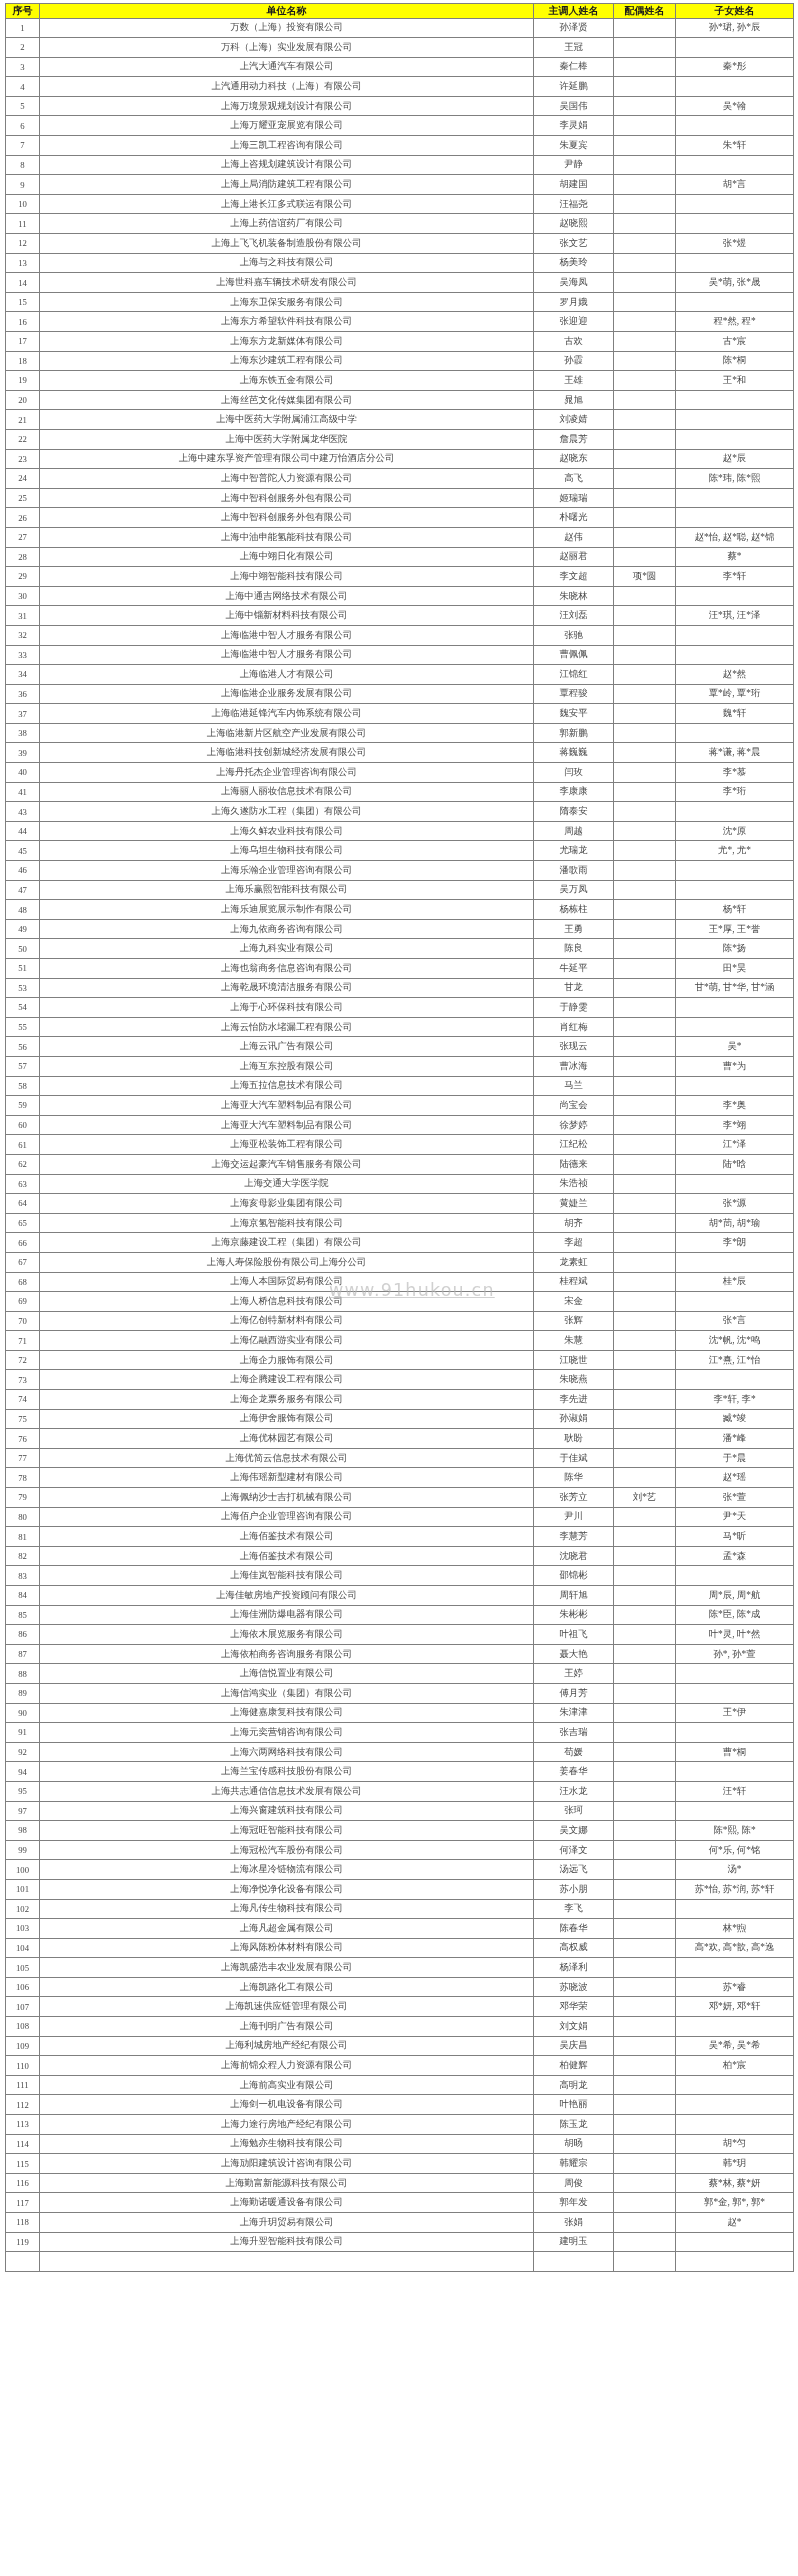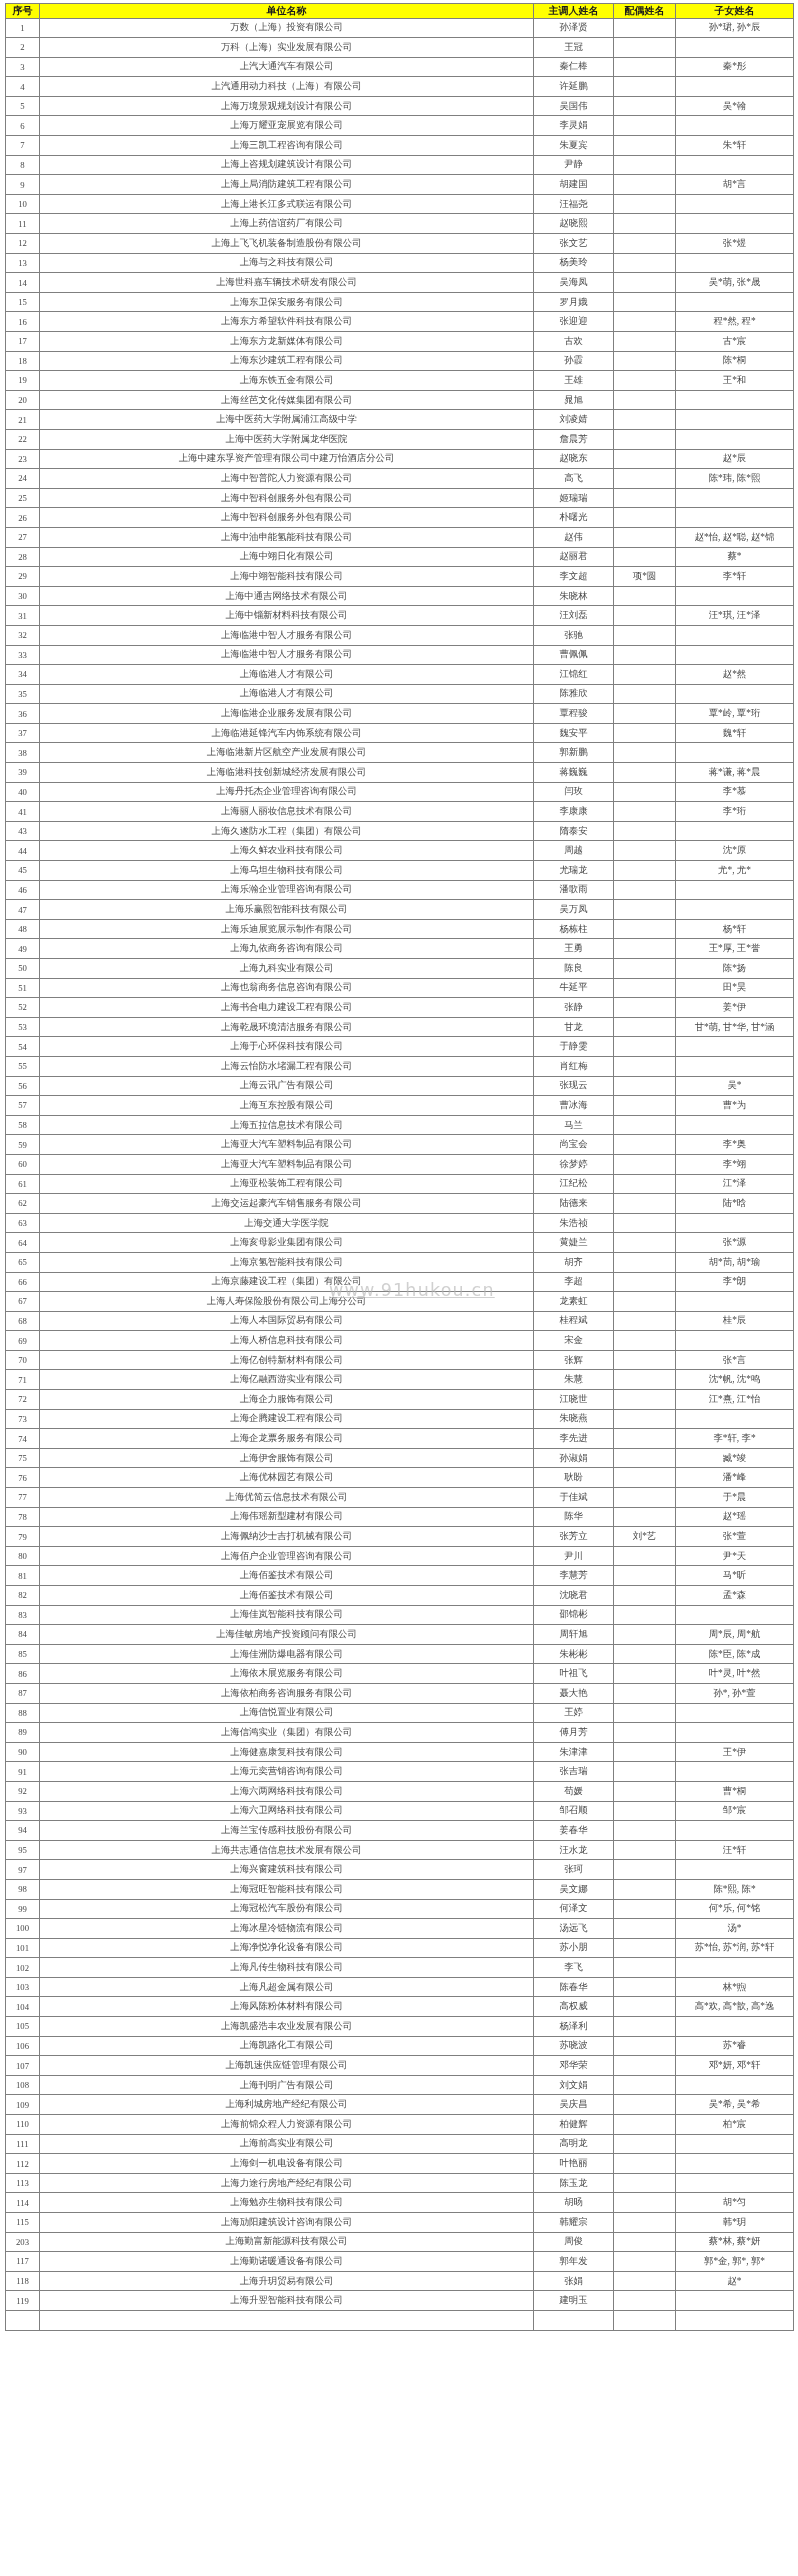--- a/index.html
+++ b/index.html
@@ -308,27 +308,20 @@
           <td></td>
         </tr>
         <tr>
           <td>34</td>
           <td>上海临港人才有限公司</td>
           <td>江锦红</td>
           <td></td>
           <td>赵*然</td>
         </tr>
         <tr>
-          <td>35</td>
-          <td>上海临港人才有限公司</td>
-          <td>陈雅欣</td>
-          <td></td>
-          <td></td>
-        </tr>
-        <tr>
           <td>36</td>
           <td>上海临港企业服务发展有限公司</td>
           <td>覃程骏</td>
           <td></td>
           <td>覃*岭, 覃*珩</td>
         </tr>
         <tr>
           <td>37</td>
           <td>上海临港延锋汽车内饰系统有限公司</td>
           <td>魏安平</td>
@@ -418,27 +411,20 @@
           <td>陈良</td>
           <td></td>
           <td>陈*扬</td>
         </tr>
         <tr>
           <td>51</td>
           <td>上海也翁商务信息咨询有限公司</td>
           <td>牛延平</td>
           <td></td>
           <td>田*昊</td>
-        </tr>
-        <tr>
-          <td>52</td>
-          <td>上海书合电力建设工程有限公司</td>
-          <td>张静</td>
-          <td></td>
-          <td>姜*伊</td>
         </tr>
         <tr>
           <td>53</td>
           <td>上海乾晟环境清洁服务有限公司</td>
           <td>甘龙</td>
           <td></td>
           <td>甘*萌, 甘*华, 甘*涵</td>
         </tr>
         <tr>
           <td>54</td>
@@ -707,27 +693,20 @@
           <td></td>
         </tr>
         <tr>
           <td>92</td>
           <td>上海六两网络科技有限公司</td>
           <td>苟媛</td>
           <td></td>
           <td>曹*桐</td>
         </tr>
         <tr>
-          <td>93</td>
-          <td>上海六卫网络科技有限公司</td>
-          <td>邹召顺</td>
-          <td></td>
-          <td>邹*宸</td>
-        </tr>
-        <tr>
           <td>94</td>
           <td>上海兰宝传感科技股份有限公司</td>
           <td>姜春华</td>
           <td></td>
           <td></td>
         </tr>
         <tr>
           <td>95</td>
           <td>上海共志通信信息技术发展有限公司</td>
           <td>汪水龙</td>
@@ -861,21 +840,21 @@
           <td>胡*匀</td>
         </tr>
         <tr>
           <td>115</td>
           <td>上海劢阳建筑设计咨询有限公司</td>
           <td>韩耀宗</td>
           <td></td>
           <td>韩*玥</td>
         </tr>
         <tr>
-          <td>203</td>
+          <td>116</td>
           <td>上海勤富新能源科技有限公司</td>
           <td>周俊</td>
           <td></td>
           <td>蔡*林, 蔡*妍</td>
         </tr>
         <tr>
           <td>117</td>
           <td>上海勤诺暖通设备有限公司</td>
           <td>郭年发</td>
           <td></td>

